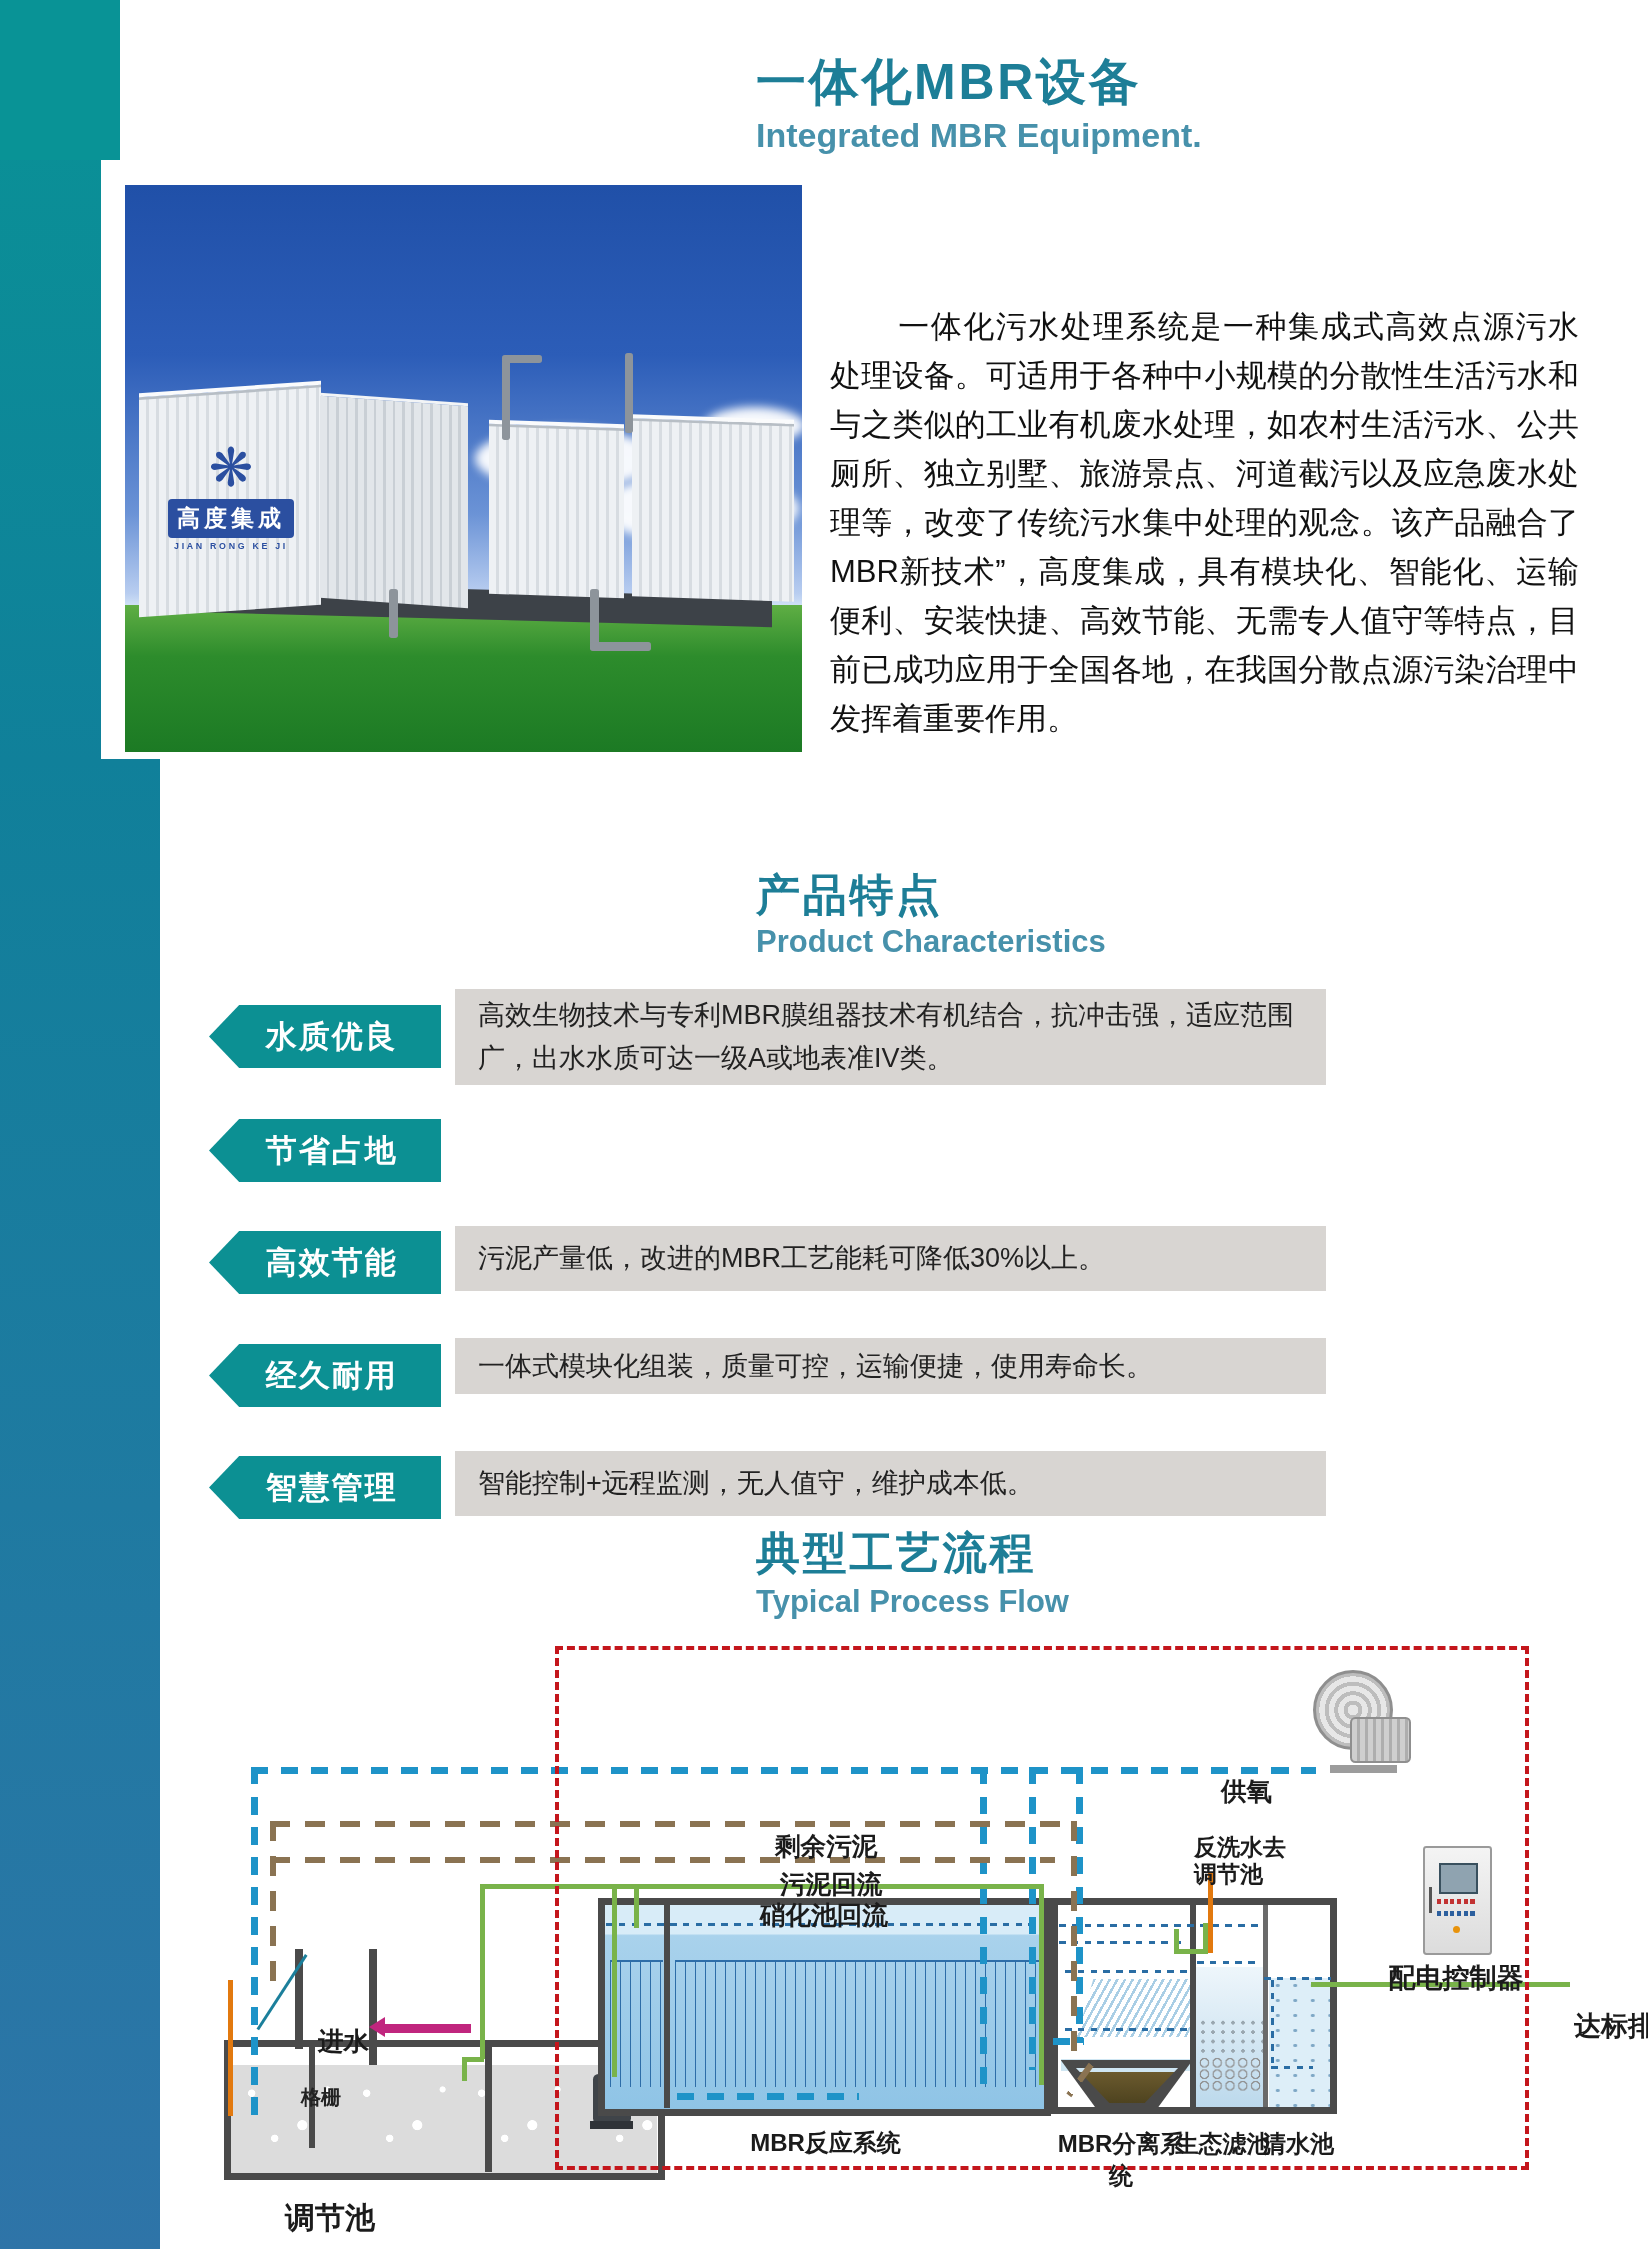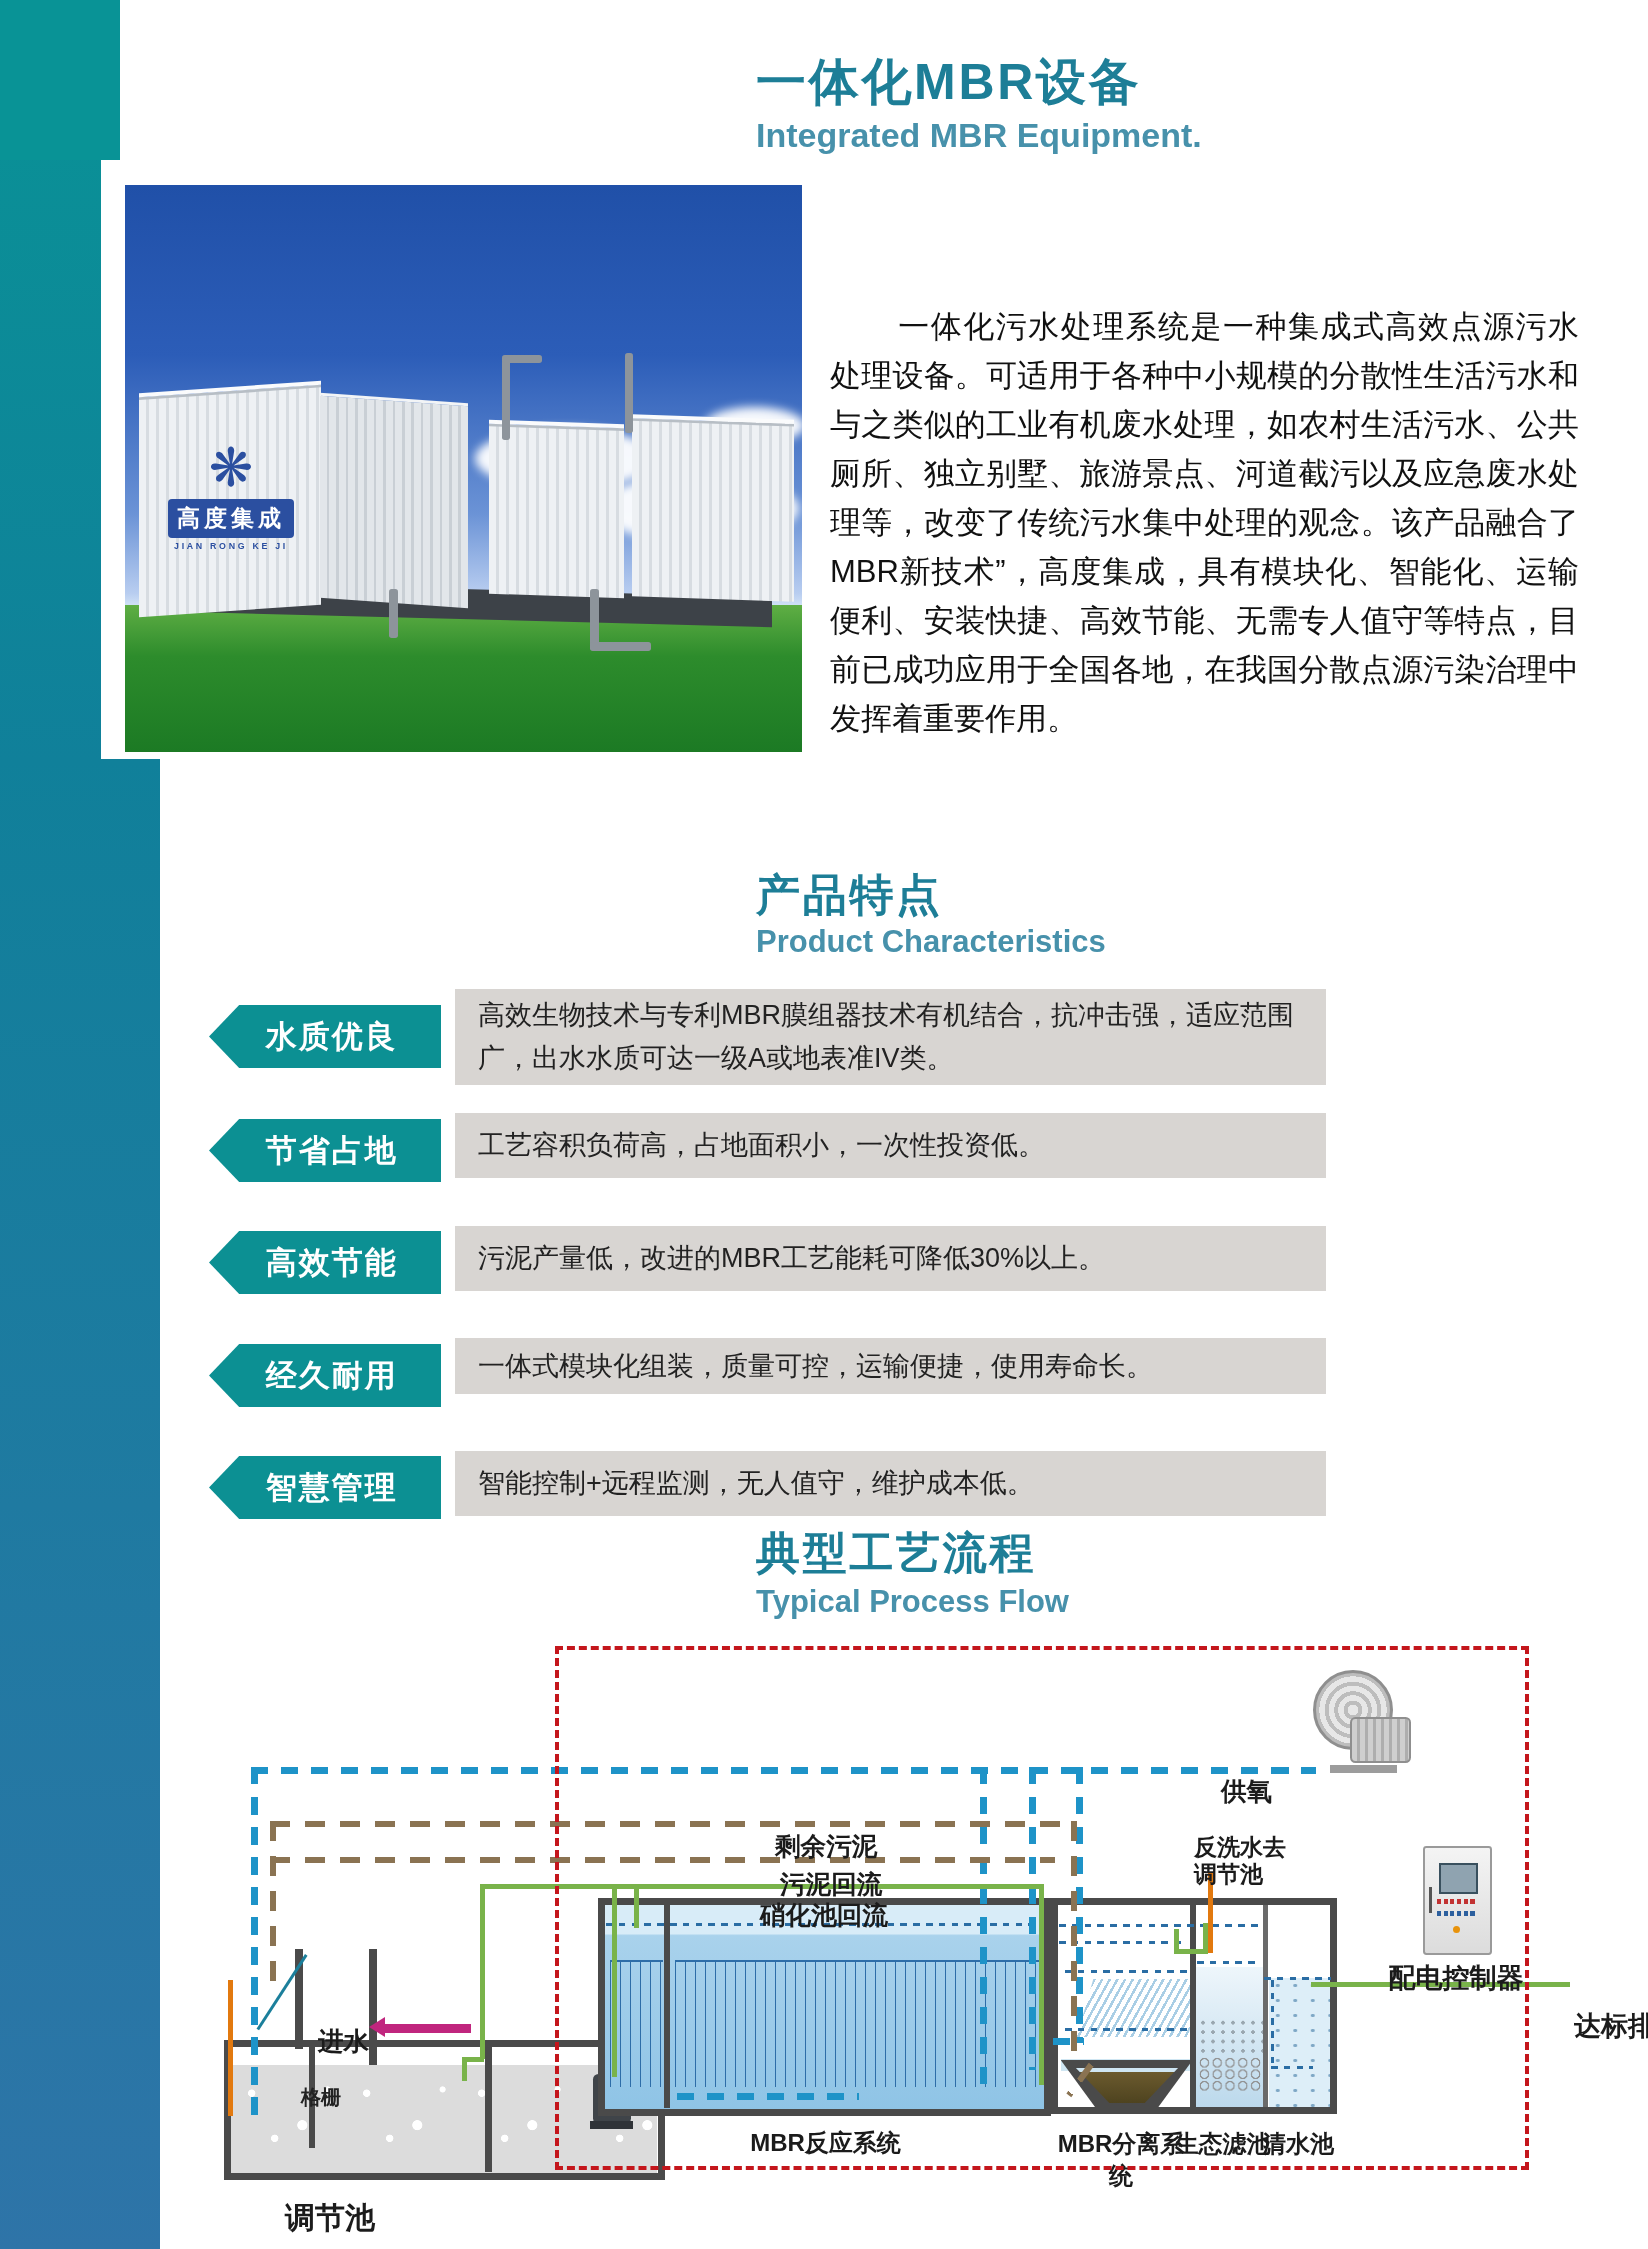--- a/index.html
+++ b/index.html
@@ -138,21 +138,20 @@
   <div class="abs h-en feat-en">Product Characteristics</div>
 
   <div class="abs" style="left:209px;top:1005px;">
       <div class="arrow">水质优良</div>
     </div>
   <div class="abs fbox" style="left:455px;top:989px;height:96px;">高效生物技术与专利MBR膜组器技术有机结合，抗冲击强，适应范围广，出水水质可达一级A或地表准IV类。</div>
 
   <div class="abs" style="left:209px;top:1119px;">
       <div class="arrow">节省占地</div>
     </div>
-  <div class="abs fbox" style="left:455px;top:1113px;height:65px;">工艺容积负荷高，占地面积小，一次性投资低。</div>
 
   <div class="abs" style="left:209px;top:1231px;">
       <div class="arrow">高效节能</div>
     </div>
   <div class="abs fbox" style="left:455px;top:1226px;height:65px;">污泥产量低，改进的MBR工艺能耗可降低30%以上。</div>
 
   <div class="abs" style="left:209px;top:1344px;">
       <div class="arrow">经久耐用</div>
     </div>
   <div class="abs fbox" style="left:455px;top:1338px;height:56px;">一体式模块化组装，质量可控，运输便捷，使用寿命长。</div>

